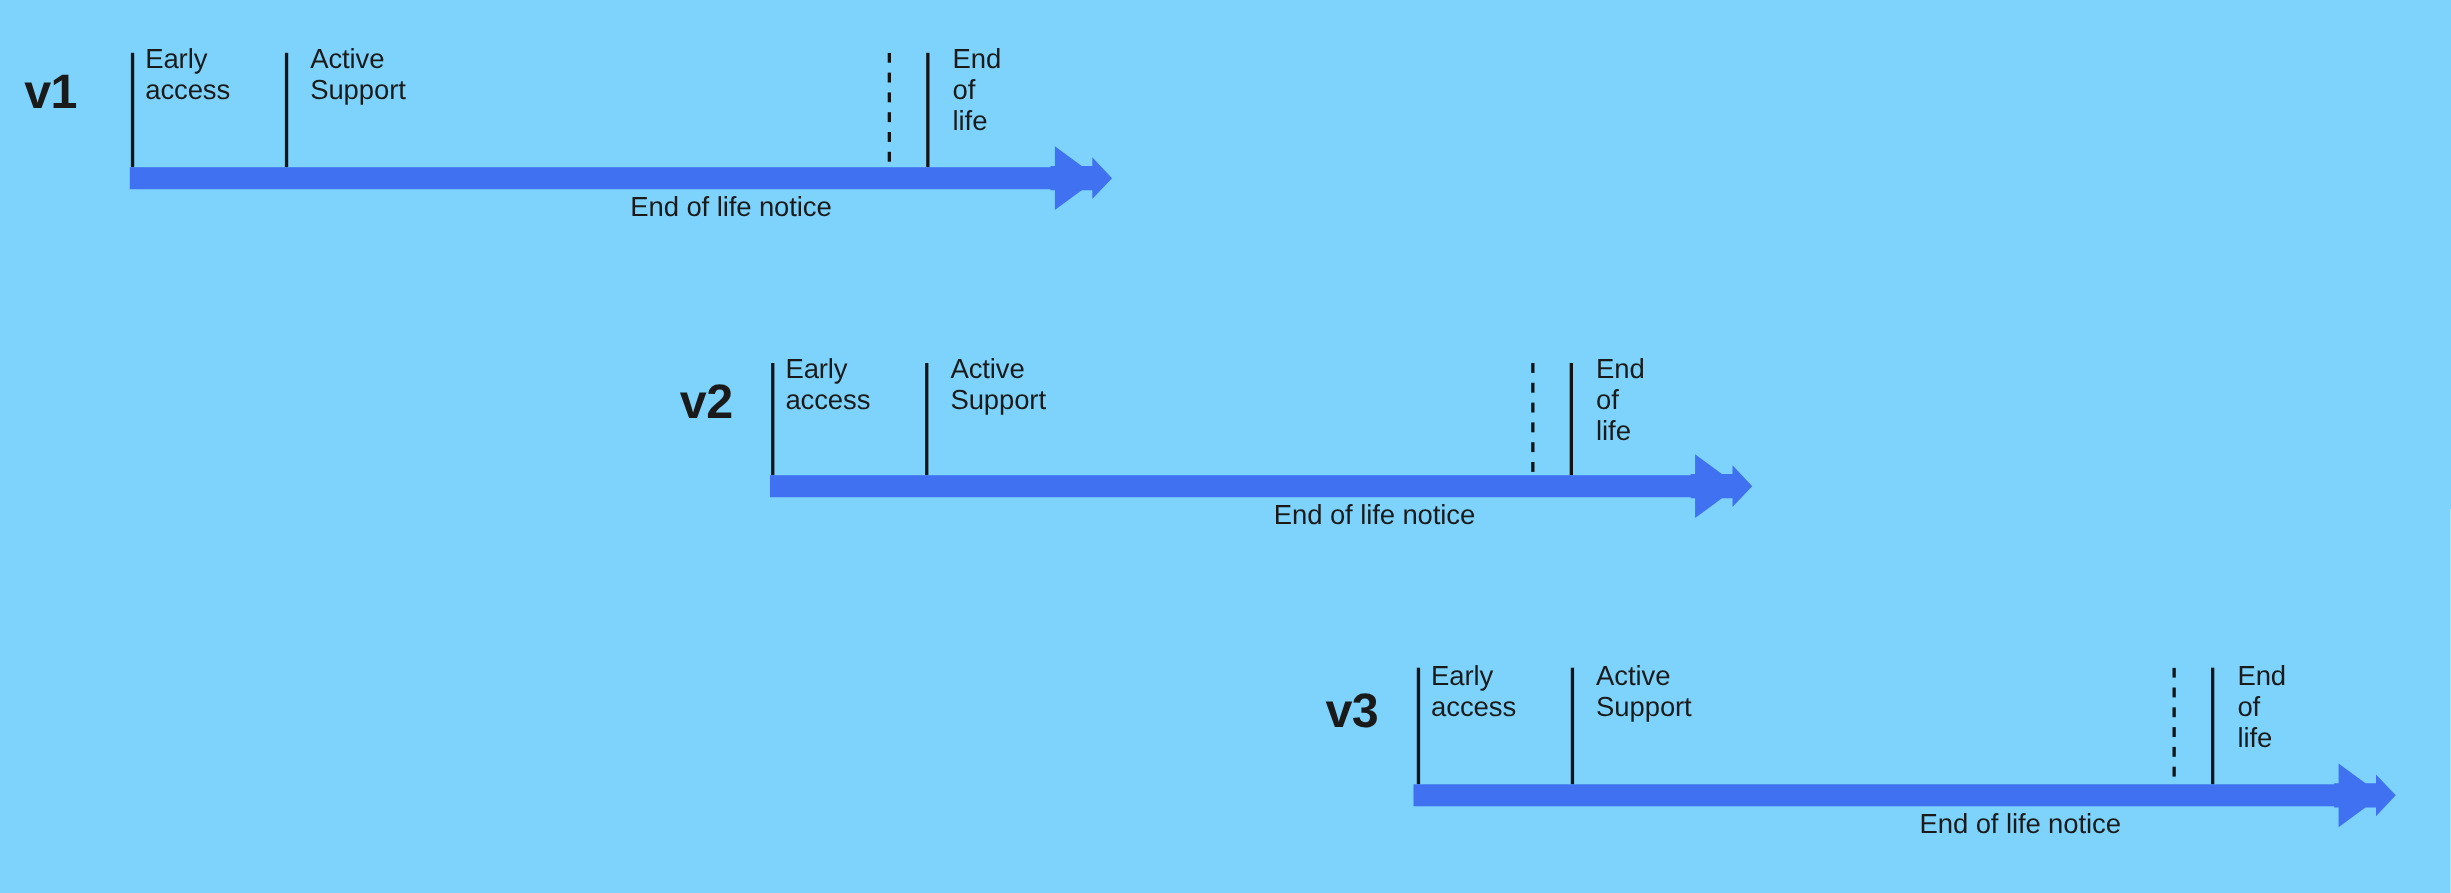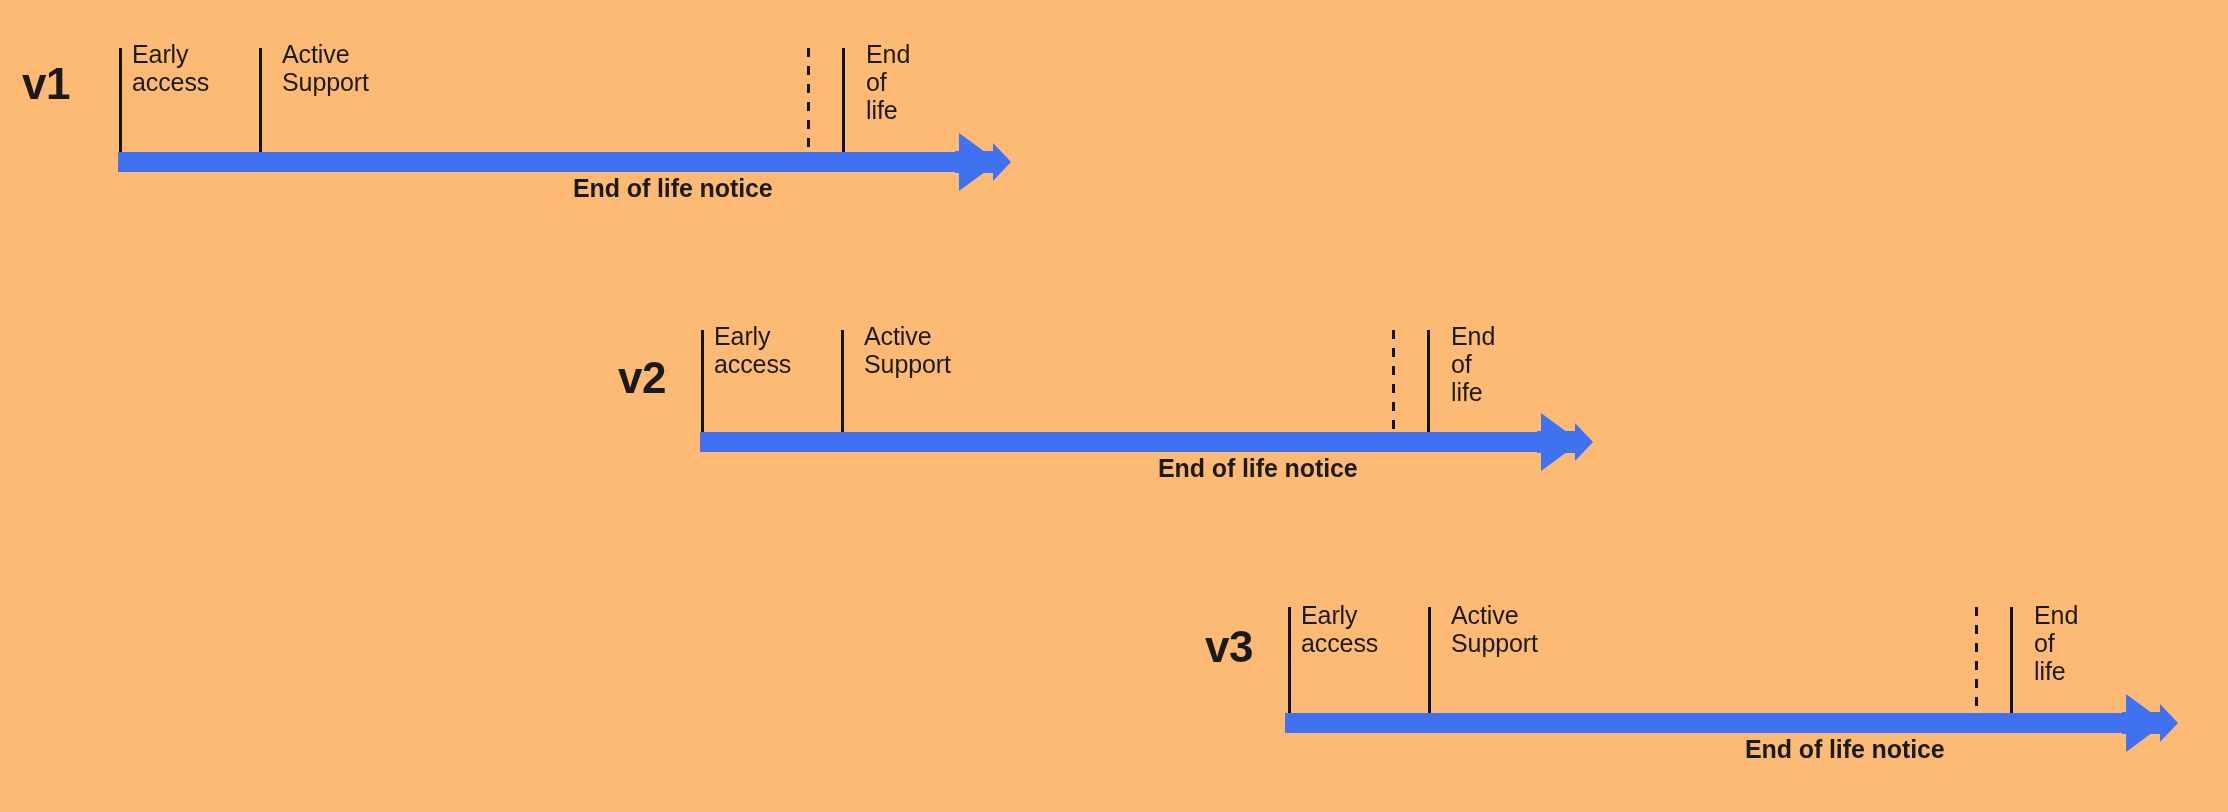--- a/index.html
+++ b/index.html
@@ -9,21 +9,21 @@
   }
   body {
     font-family: "Liberation Sans", sans-serif;
     -webkit-font-smoothing: antialiased;
   }
 
   #canvas {
     position: relative;
     width: 2228px;
     height: 812px;
-    background: #fdba74;
+    background: #7dd3fc;
     overflow: hidden;
   }
 
   
   .lifecycle-row {
     position: absolute;
     left: 0;
     top: 0;
   }
 
@@ -65,21 +65,21 @@
     color: #1a1a1a;
     line-height: 1.12;
     white-space: pre-line;
     letter-spacing: -0.1px;
   }
 
   
   .notice-label {
     position: absolute;
     font-size: 25px;
-    font-weight: 700;
+    font-weight: 400;
     color: #1a1a1a;
     line-height: 1;
     white-space: nowrap;
     letter-spacing: -0.1px;
   }
 
   
   .timeline-bar {
     position: absolute;
     height: 20px;
@@ -108,21 +108,21 @@
           <path d="M2 22 L44 22 L44 44 L2 44 Z" fill="#3f71f0"></path>
         </svg>
       </div>
       <div class="phase-label" style="left: 132px; top: 40px;">Early
 access</div>
       <div class="phase-label" style="left: 282px; top: 40px;">Active Support</div>
       <div class="phase-label" style="left: 866px; top: 40px;">End of life</div>
       <div class="notice-label" style="left: 573px; top: 176px;">End of life notice</div>
     </div>
     <div class="lifecycle-row">
-      <div class="version-label" style="left: 618px; top: 356px; text-align: center;">v2</div>
+      <div class="version-label" style="left: 618px; top: 344px; text-align: center;">v2</div>
       <div class="tick" style="left: 701px; top: 330px; height: 102px;"></div>
       <div class="tick" style="left: 841px; top: 330px; height: 102px;"></div>
       <div class="tick-dashed" style="left: 1392px; top: 330px; height: 102px;"></div>
       <div class="tick" style="left: 1427px; top: 330px; height: 102px;"></div>
       <div class="timeline-bar" style="left: 700px; top: 432px; width: 845px; background: rgb(63, 113, 240);"></div>
       <div class="timeline-arrow" style="left: 1535px; top: 409px;">
         <svg width="62" height="66" viewBox="0 0 62 66">
           <path d="M6 4 L40 29 L40 14 L58 33 L40 52 L40 37 L6 62 Z" fill="#3f71f0"></path>
           <path d="M2 22 L44 22 L44 44 L2 44 Z" fill="#3f71f0"></path>
         </svg>

